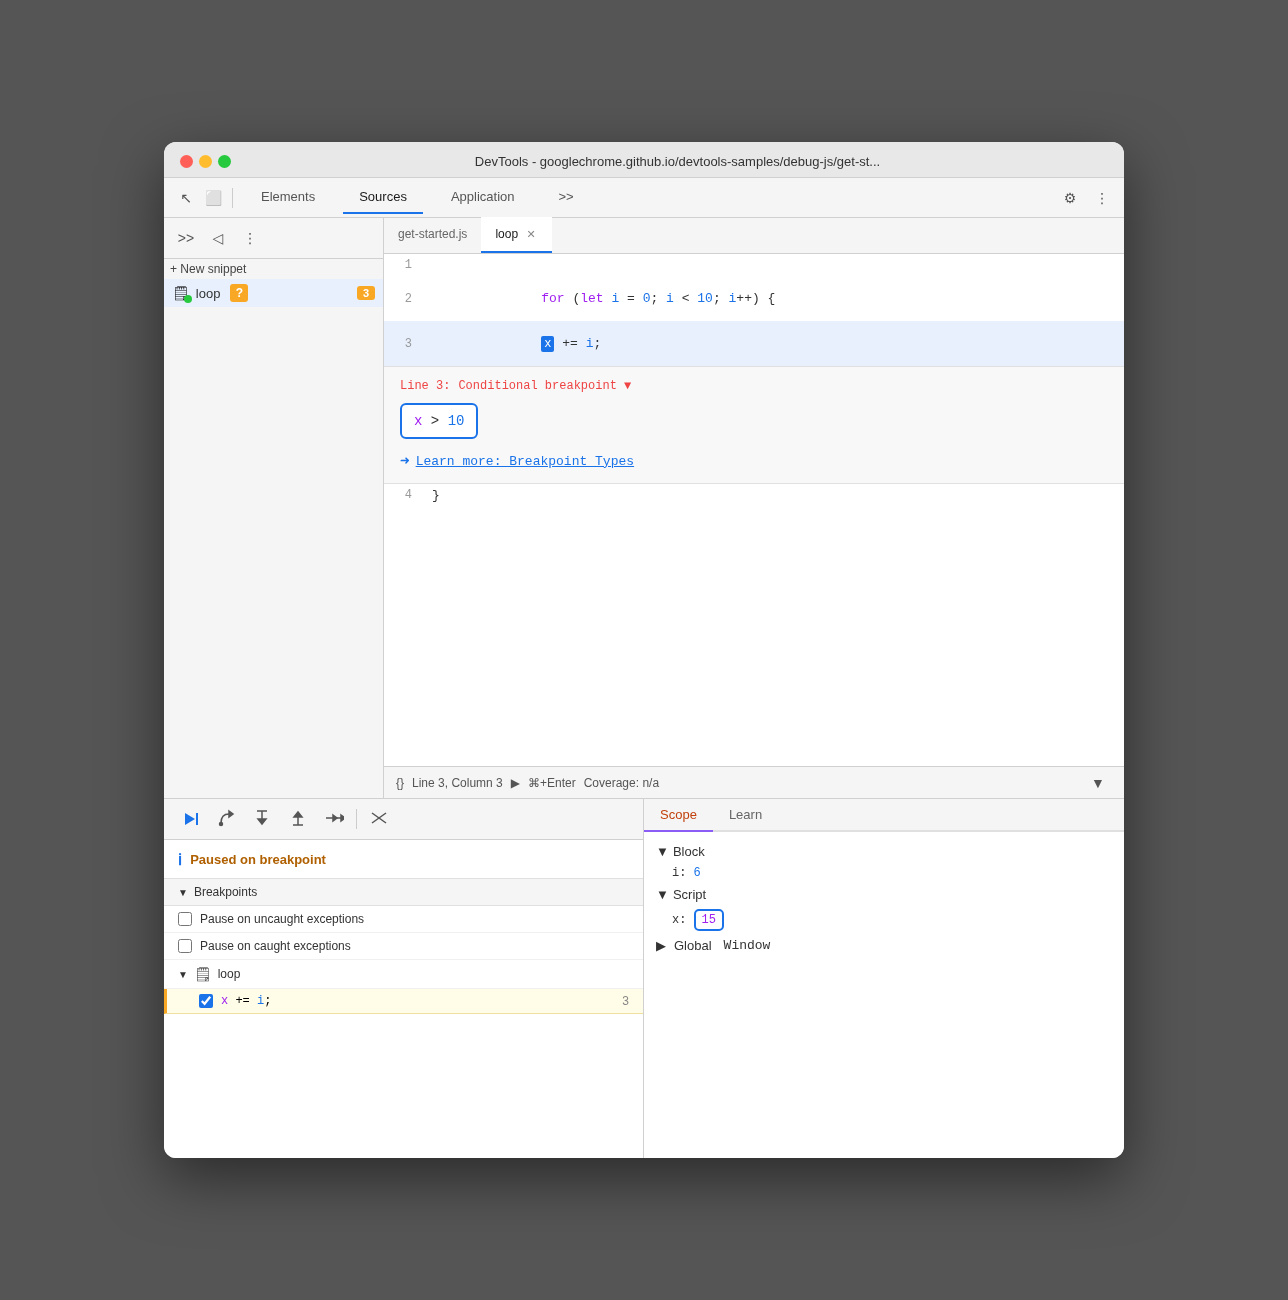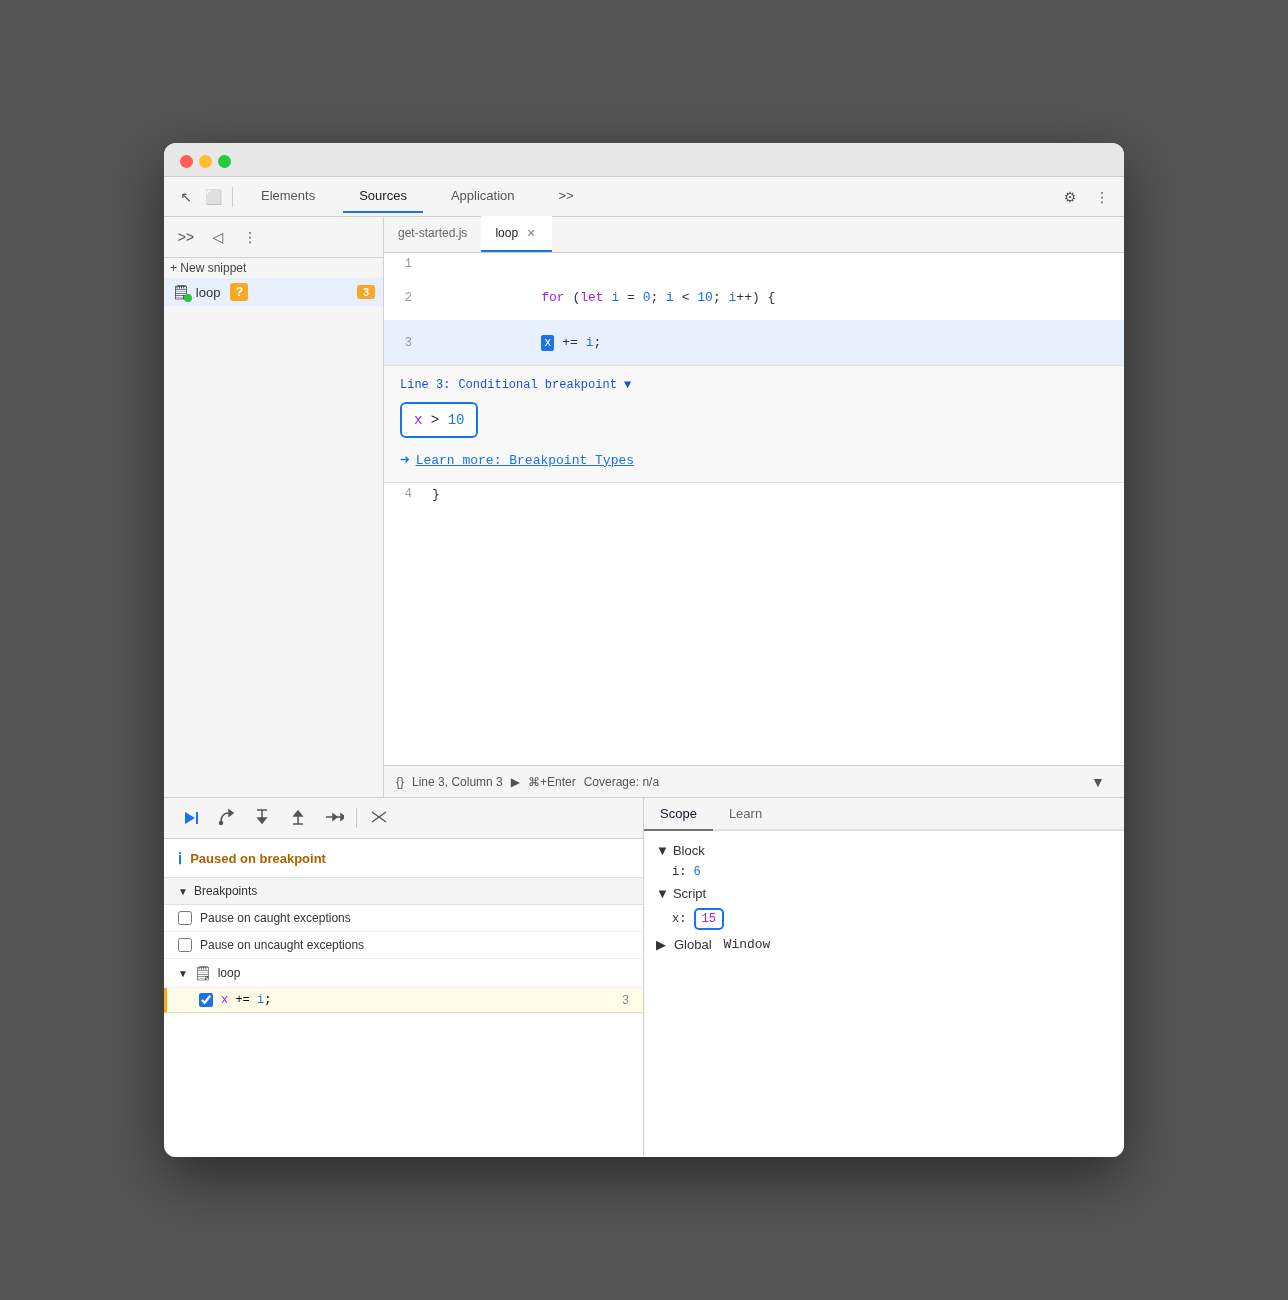--- a/index.html
+++ b/index.html
@@ -263,21 +263,21 @@
     .var-i { color: #1a73e8; }
     
     .breakpoint-popup {
       background: #f8f8f8;
       border-top: 1px solid #e0e0e0;
       border-bottom: 1px solid #e0e0e0;
       padding: 12px 16px;
     }
     .bp-header {
       font-size: 12px;
-      color: #1d4ed8;
+      color: #ef4444;
       margin-bottom: 10px;
       display: flex;
       gap: 8px;
       align-items: center;
     }
     .bp-input-wrapper {
       border: 2px solid #1a73e8;
       border-radius: 6px;
       padding: 8px 12px;
       display: inline-block;
@@ -448,22 +448,22 @@
     }
     .scope-tab {
       padding: 8px 16px;
       font-size: 13px;
       cursor: pointer;
       color: #666;
       border-bottom: 2px solid transparent;
       margin-bottom: -2px;
     }
     .scope-tab.active {
-      color: #0f172a;
-      border-bottom: 2px solid #737373;
+      color: #c2410c;
+      border-bottom: 2px solid #8b5cf6;
       font-weight: 500;
     }
     .scope-content {
       padding: 8px 0;
       font-size: 13px;
       font-family: 'Courier New', monospace;
     }
     .scope-section-header {
       display: flex;
       align-items: center;
@@ -507,20 +507,21 @@
 <body>
 
 <div class="window">
 
   <div class="title-bar">
     <div class="traffic-lights">
       <div class="traffic-light tl-red"></div>
       <div class="traffic-light tl-yellow"></div>
       <div class="traffic-light tl-green"></div>
     </div>
+    <span class="title-text">DevTools - googlechrome.github.io/devtools-samples/debug-js/get-st...</span>
   </div>
 
   <div class="main-toolbar">
     <button class="toolbar-icon-btn">
       <span>↖</span>
     </button>
     <button class="toolbar-icon-btn">
       <span>⬜</span>
     </button>
     <div class="toolbar-divider"></div>
@@ -691,25 +692,25 @@
         <span>Paused on breakpoint</span>
       </div>
 
       <div class="section-header">
         <span class="triangle">▼</span>
         <span>Breakpoints</span>
       </div>
 
       <div class="checkbox-row">
         <input type="checkbox" style="">
-        <label>Pause on caught exceptions</label>
+        <label>Pause on uncaught exceptions</label>
       </div>
       <div class="checkbox-row">
         <input type="checkbox" style="">
-        <label>Pause on uncaught exceptions</label>
+        <label>Pause on caught exceptions</label>
       </div>
 
       <div class="breakpoint-file-header">
         <span class="triangle">▼</span>
         <span style="font-size:14px;">🗒</span>
         <span>loop</span>
       </div>
       <div class="breakpoint-entry">
         <input type="checkbox" class="bp-checkbox" checked="" style="">
         <span class="bp-code">

